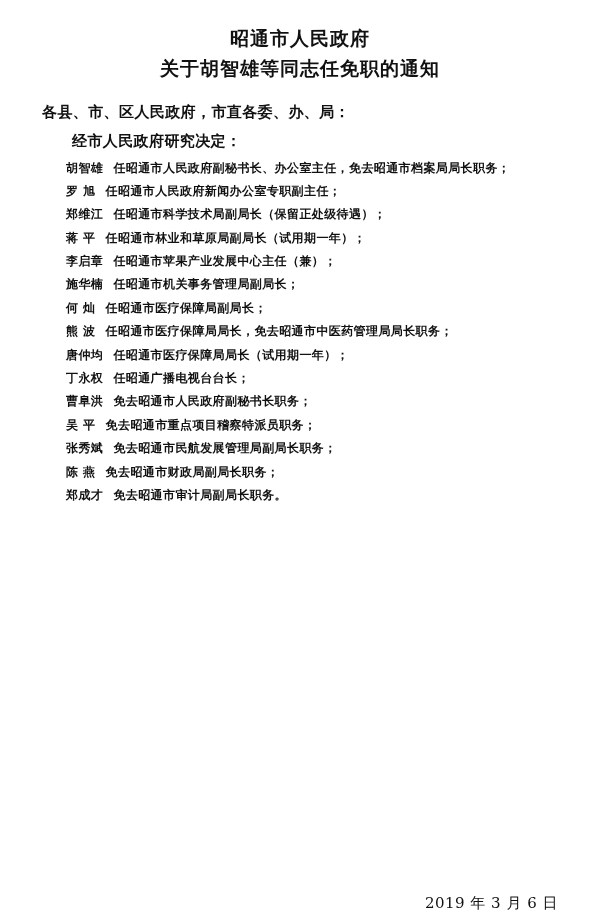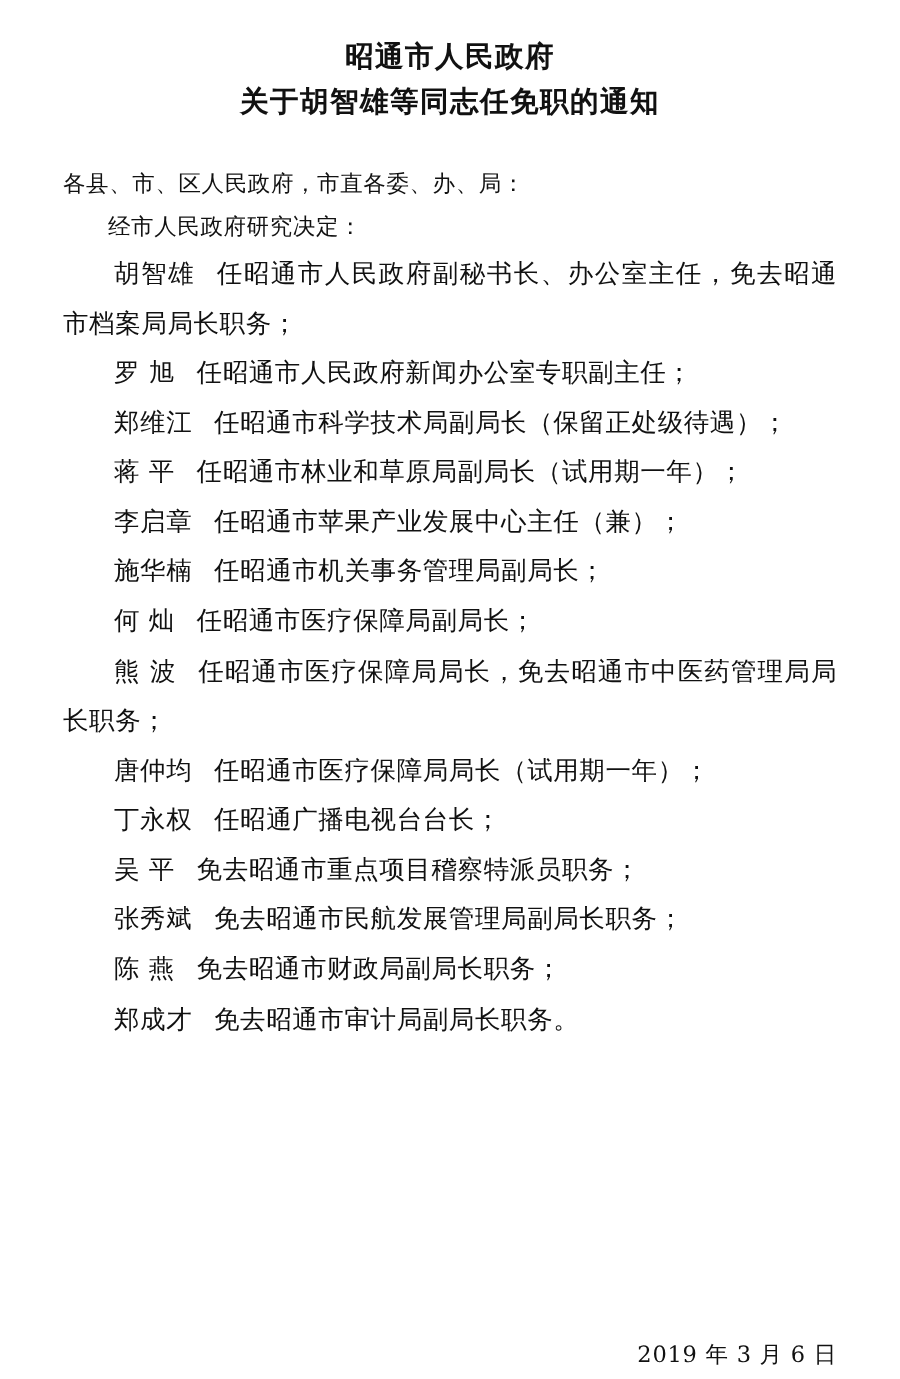--- a/index.html
+++ b/index.html
@@ -28,37 +28,38 @@
     line-height: 1.5;
     letter-spacing: 1px;
   }
   .doc-title .line1 {
     margin-top: 6px;
   }
   .doc-title .line2 {
     margin-top: 1px;
   }
   .body-block {
-    margin-top: 26px;
+    margin-top: 16px;
+    font-weight: bold;
   }
   .para {
     font-size: 15px;
     line-height: 1.95;
     text-align: justify;
     text-justify: inter-ideograph;
     letter-spacing: 0.4px;
   }
   .para.indent1 {
     text-indent: 0;
   }
   .para.indent2 {
     text-indent: 2em;
   }
   .entry {
-    font-size: 17px;
+    font-size: 12px;
     line-height: 1.95;
     text-indent: 2em;
     text-align: justify;
     text-justify: inter-ideograph;
     letter-spacing: 0.4px;
   }
   .entry .nm {
     margin-right: 0.85em;
   }
   .footer-date {
@@ -108,20 +109,23 @@
     <div class="entry">
       <span class="nm">熊  波</span><span>任昭通市医疗保障局局长，免去昭通市中医药管理局局长职务；</span>
     </div>
     <div class="entry">
       <span class="nm">唐仲均</span><span>任昭通市医疗保障局局长（试用期一年）；</span>
     </div>
     <div class="entry">
       <span class="nm">丁永权</span><span>任昭通广播电视台台长；</span>
     </div>
     <div class="entry">
+      <span class="nm">曹阜洪</span><span>免去昭通市人民政府副秘书长职务；</span>
+    </div>
+    <div class="entry">
       <span class="nm">吴  平</span><span>免去昭通市重点项目稽察特派员职务；</span>
     </div>
     <div class="entry">
       <span class="nm">张秀斌</span><span>免去昭通市民航发展管理局副局长职务；</span>
     </div>
     <div class="entry">
       <span class="nm">陈  燕</span><span>免去昭通市财政局副局长职务；</span>
     </div>
     <div class="entry">
       <span class="nm">郑成才</span><span>免去昭通市审计局副局长职务。</span>

